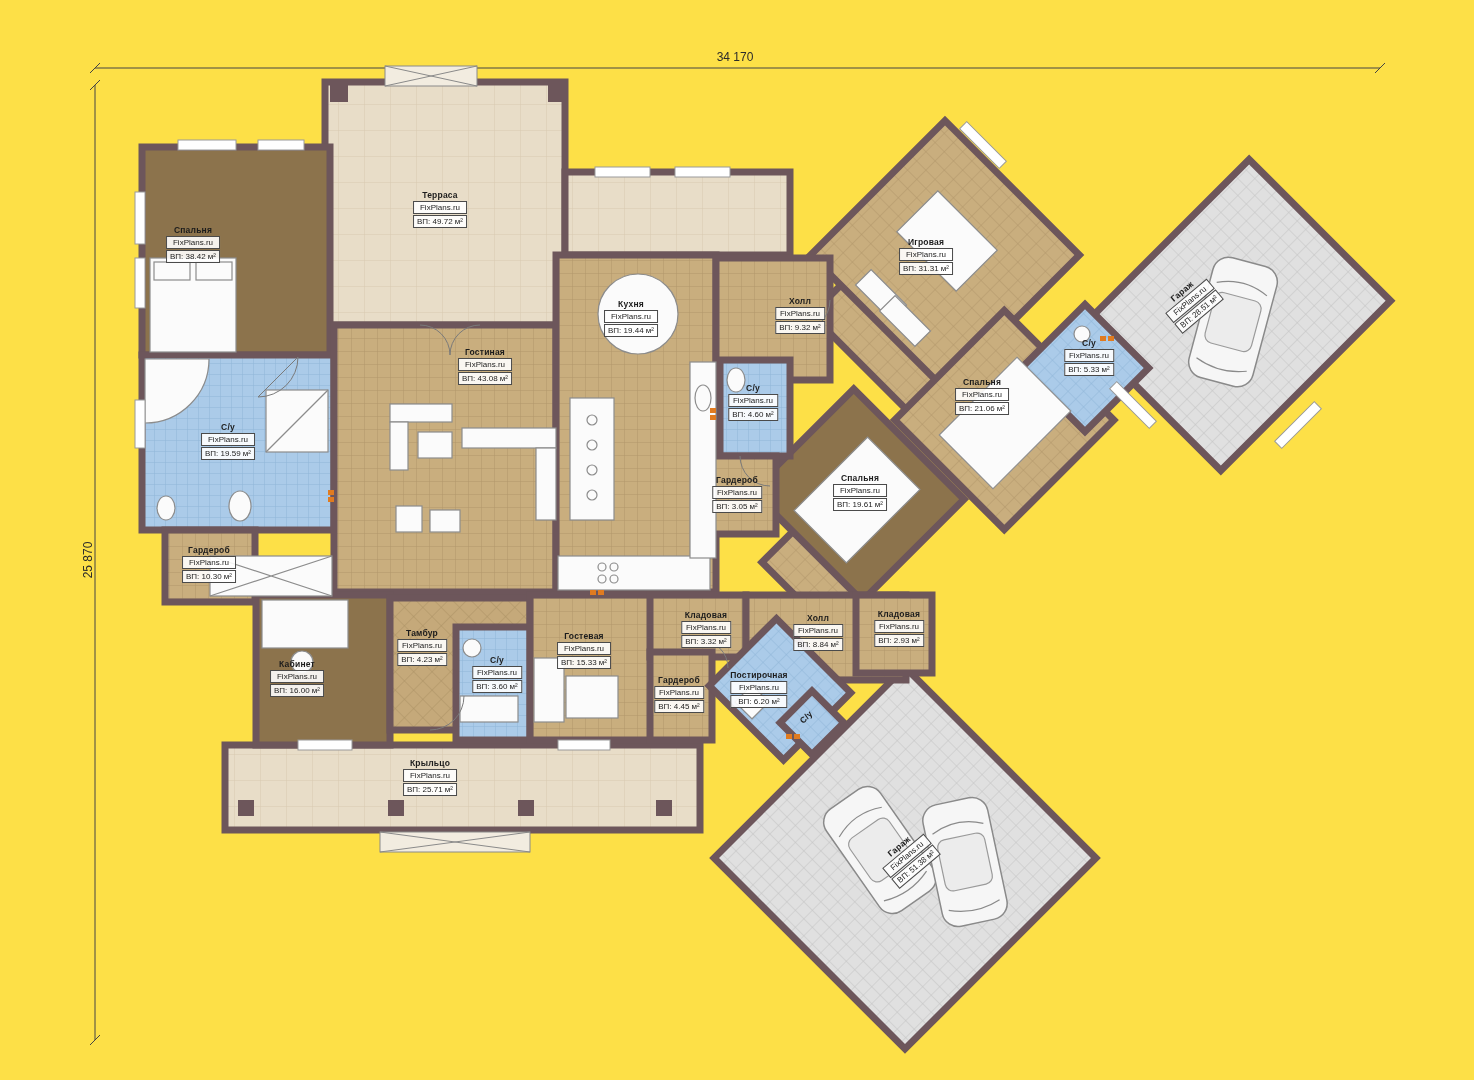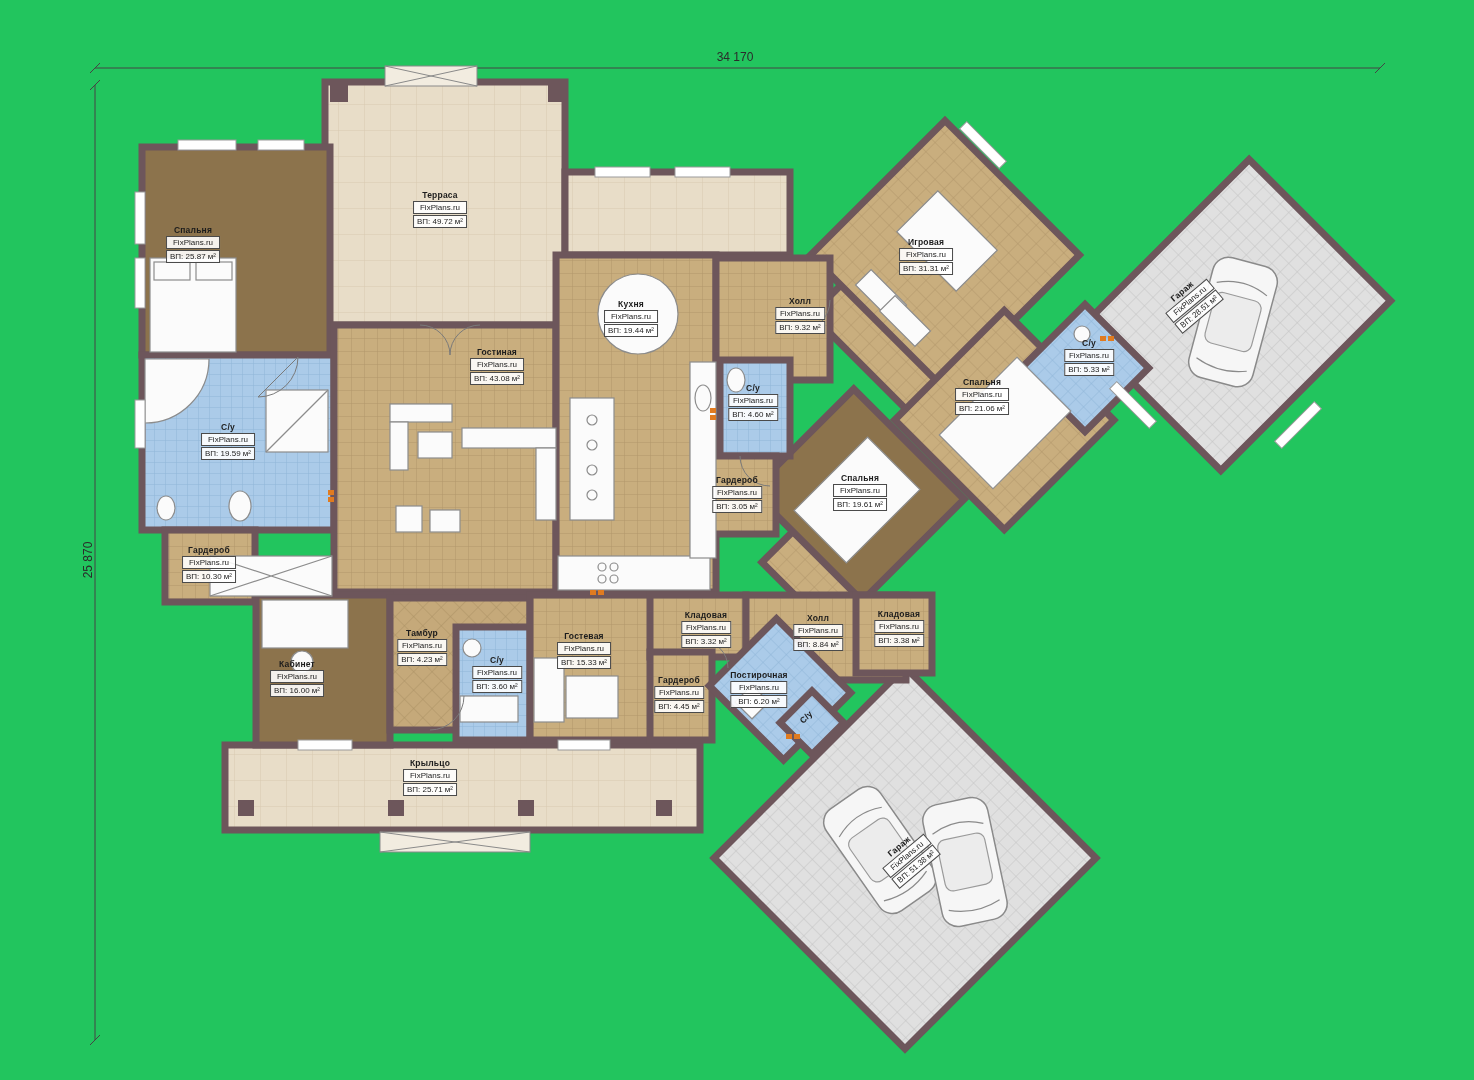--- a/index.html
+++ b/index.html
@@ -1,16 +1,16 @@
 <!DOCTYPE html>
 <html><head>
 <meta charset="utf-8">
 <style>
   html,body{margin:0;padding:0;background:#ffffff;}
-  #canvas{position:relative;width:1474px;height:1080px;background:#22c55e;overflow:hidden;
+  #canvas{position:relative;width:1474px;height:1080px;background:#fde047;overflow:hidden;
           font-family:"Liberation Sans",sans-serif;}
   #plan-svg{position:absolute;left:0;top:0;}
   .rlabel{position:absolute;transform:translate(-50%,-50%);text-align:center;z-index:5;pointer-events:none;}
   .rlabel.rot40{transform:translate(-50%,-50%) rotate(-40deg);}
   .rlabel.rot45{transform:translate(-50%,-50%) rotate(-45deg);}
   .rname{font-size:8.5px;font-weight:bold;color:#1c1c1c;white-space:nowrap;letter-spacing:.2px;}
   .rbox{border:1px solid #4a4a4a;background:rgba(255,255,255,.9);font-size:8px;line-height:9px;
         padding:1px 3px;margin-top:1px;white-space:nowrap;color:#1c1c1c;}
   .dim-label{position:absolute;font-size:12px;color:#2b2b2b;z-index:4;white-space:nowrap;}
   .dim-label.top{left:735px;top:50px;transform:translate(-50%,0);}
@@ -213,28 +213,28 @@
         <rect x="794" y="734" width="6" height="5"></rect>
   </g>
 </svg>
 
 <div class="dim-label top">34 170</div>
 <div class="dim-label left">25 870</div>
 
 <div class="rlabel" style="left:193px;top:244px">
   <div class="rname">Спальня</div>
   <div class="rbox">FixPlans.ru</div>
-  <div class="rbox">ВП: 25.87 м²</div>
+  <div class="rbox">ВП: 38.42 м²</div>
 </div>
 <div class="rlabel" style="left:440px;top:209px">
   <div class="rname">Терраса</div>
   <div class="rbox">FixPlans.ru</div>
   <div class="rbox">ВП: 49.72 м²</div>
 </div>
-<div class="rlabel" style="left:497px;top:366px">
+<div class="rlabel" style="left:485px;top:366px">
   <div class="rname">Гостиная</div>
   <div class="rbox">FixPlans.ru</div>
   <div class="rbox">ВП: 43.08 м²</div>
 </div>
 <div class="rlabel" style="left:631px;top:318px">
   <div class="rname">Кухня</div>
   <div class="rbox">FixPlans.ru</div>
   <div class="rbox">ВП: 19.44 м²</div>
 </div>
 <div class="rlabel" style="left:800px;top:315px">
@@ -323,21 +323,21 @@
   <div class="rbox">ВП: 6.20 м²</div>
 </div>
 <div class="rlabel" style="left:818px;top:632px">
   <div class="rname">Холл</div>
   <div class="rbox">FixPlans.ru</div>
   <div class="rbox">ВП: 8.84 м²</div>
 </div>
 <div class="rlabel" style="left:899px;top:628px">
   <div class="rname">Кладовая</div>
   <div class="rbox">FixPlans.ru</div>
-  <div class="rbox">ВП: 3.38 м²</div>
+  <div class="rbox">ВП: 2.93 м²</div>
 </div>
 <div class="rlabel" style="left:430px;top:777px">
   <div class="rname">Крыльцо</div>
   <div class="rbox">FixPlans.ru</div>
   <div class="rbox">ВП: 25.71 м²</div>
 </div>
 <div class="rlabel rot40" style="left:908px;top:857px">
   <div class="rname">Гараж</div>
   <div class="rbox">FixPlans.ru</div>
   <div class="rbox">ВП: 51.38 м²</div>

